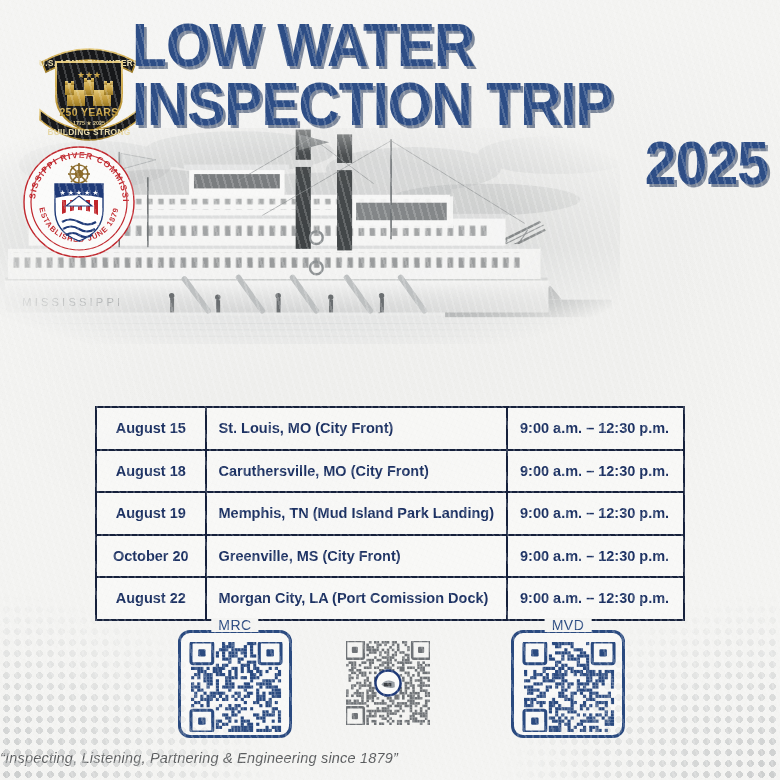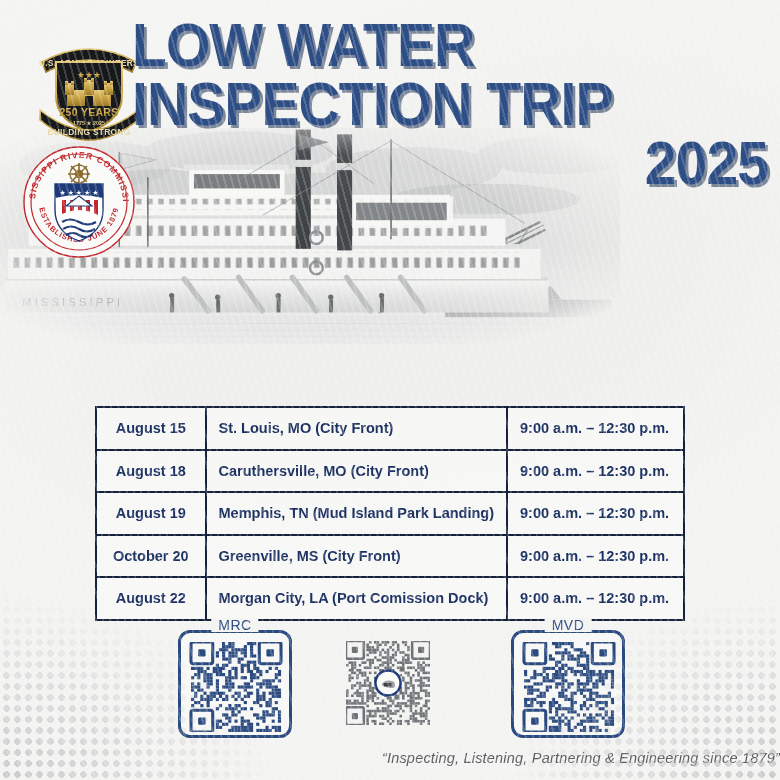--- a/index.html
+++ b/index.html
@@ -92,21 +92,21 @@
   .qr-label{
     position:absolute;top:-15px;left:50%;transform:translateX(-50%);
     background:#f4f4f2;padding:0 7px;
     color:#2a4a80;font-weight:400;font-size:14px;letter-spacing:.5px;
     line-height:1;white-space:nowrap;
   }
   .qr-canvas{position:absolute;left:8px;top:9px;width:94px;height:90px;}
   .qr-canvas.center{position:static;width:84px;height:84px;}
 
   #tagline{
-    position:absolute;left:0;top:750px;width:780px;text-align:right;
+    position:absolute;left:0;top:750px;width:780px;text-align:left;
     font-style:italic;font-size:14.5px;color:#5a5c5e;
     letter-spacing:.2px;
   }
 </style>
 </head>
 <body>
 
 <div id="poster">
 
   <div id="boat-wrap">

